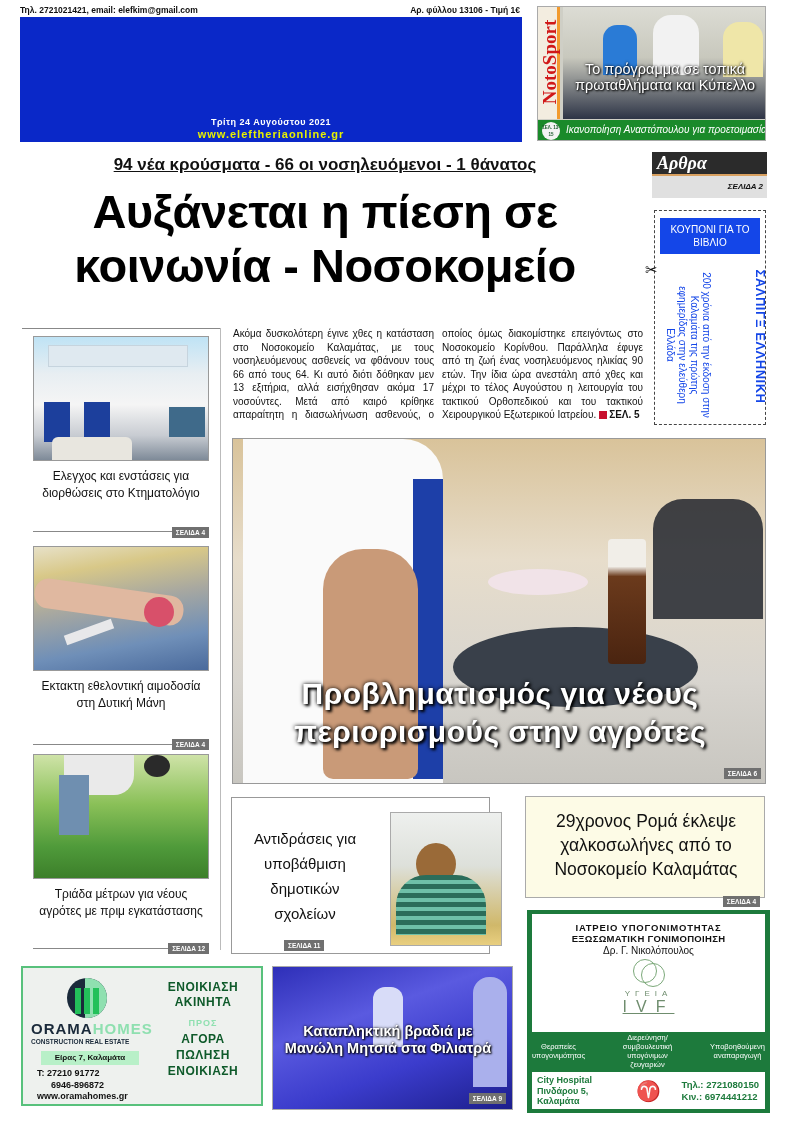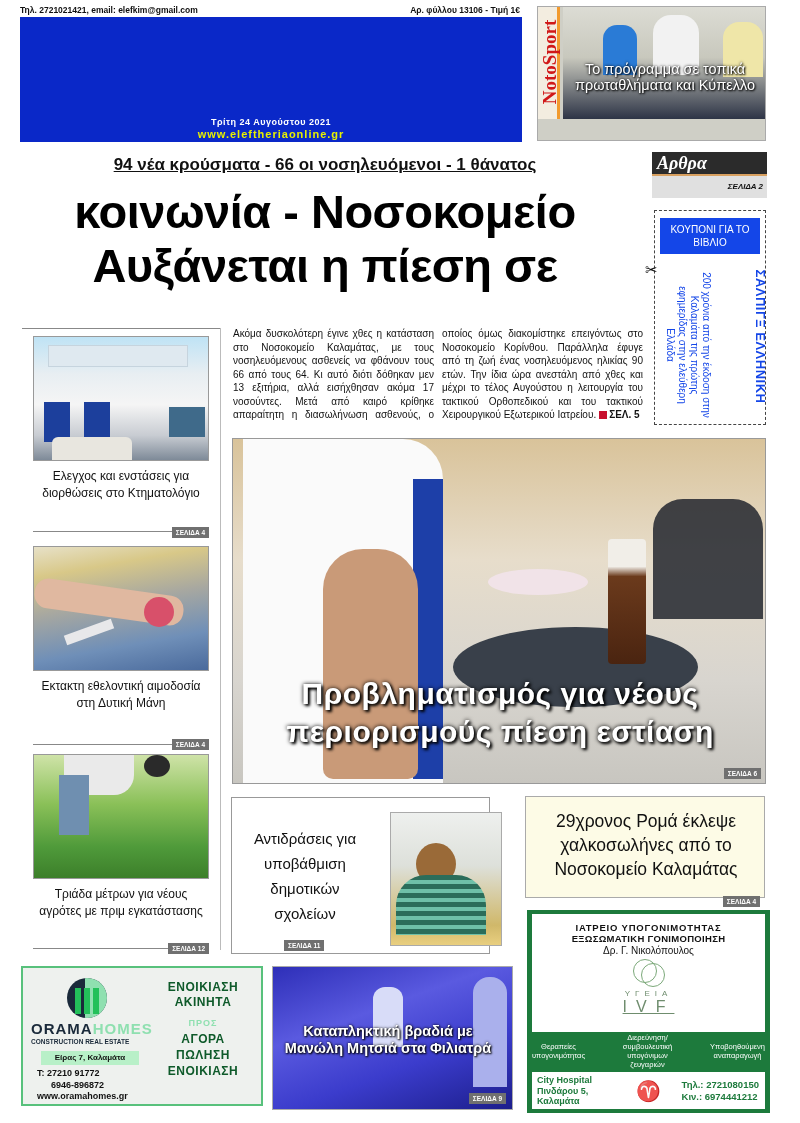--- a/index.html
+++ b/index.html
@@ -134,26 +134,30 @@
 <div class="abs notosport">
   <div class="ns-photo">
     <div class="ns-p1"></div>
       <div class="ns-p2"></div>
       <div class="ns-p3"></div>
   </div>
   <div class="ns-side">
     <div class="ns-brand">NotoSport</div>
   </div>
   <div class="ns-title">Το πρόγραμμα σε τοπικά πρωταθλήματα και Κύπελλο</div>
+  <div class="ns-bar">
+    <div class="ns-badge">ΣΕΛ. 13-15</div>
+    <div class="ns-sub">Ικανοποίηση Αναστόπουλου για προετοιμασία</div>
+  </div>
 </div>
 
 <div class="abs kicker">94 νέα κρούσματα - 66 οι νοσηλευόμενοι - 1 θάνατος</div>
 <div class="abs headline">
+  <div>Αυξάνεται η πίεση σε</div>
   <div>κοινωνία - Νοσοκομείο</div>
-  <div>Αυξάνεται η πίεση σε</div>
 </div>
 
 <div class="abs bodytext">
   <span>Ακόμα δυσκολότερη έγινε χθες η κατάσταση στο Νοσοκομείο Καλαμάτας, με τους νοσηλευόμενους ασθενείς να φθάνουν τους 66 από τους 64. Κι αυτό διότι δόθηκαν μεν 13 εξιτήρια, αλλά εισήχθησαν ακόμα 17 νοσούντες. Μετά από καιρό κρίθηκε απαραίτητη η διασωλήνωση ασθενούς, ο οποίος όμως διακομίστηκε επειγόντως στο Νοσοκομείο Κορίνθου. Παράλληλα έφυγε από τη ζωή ένας νοσηλευόμενος ηλικίας 90 ετών. Την ίδια ώρα ανεστάλη από χθες και μέχρι το τέλος Αυγούστου η λειτουργία του τακτικού Ορθοπεδικού και του τακτικού Χειρουργικού Εξωτερικού Ιατρείου.</span><span class="sel-mark"></span><span class="sel-ref">ΣΕΛ. 5</span>
 </div>
 
 <div class="abs arthra">
   <div class="arthra-head">
     <div class="arthra-title">Αρθρα</div>
   </div>
@@ -210,21 +214,21 @@
 <div class="abs mainphoto">
   <div class="mp-people"></div>
   <div class="mp-table"></div>
   <div class="mp-waiter"></div>
   <div class="mp-apron"></div>
   <div class="mp-arm"></div>
   <div class="mp-tray"></div>
   <div class="mp-glass"></div>
   <div class="mp-cap">
     <div>Προβληματισμός για νέους</div>
-    <div>περιορισμούς πίεση εστίαση</div>
+    <div>περιορισμούς στην αγρότες</div>
   </div>
   <div class="pagetag" style="right:4px; bottom:4px;">ΣΕΛΙΔΑ 6</div>
 </div>
 
 <div class="abs school">
   <div class="school-cap">Αντιδράσεις για υποβάθμιση δημοτικών σχολείων</div>
   <div class="school-photo">
     <div class="sp-head"></div>
     <div class="sp-kid"></div>
   </div>

